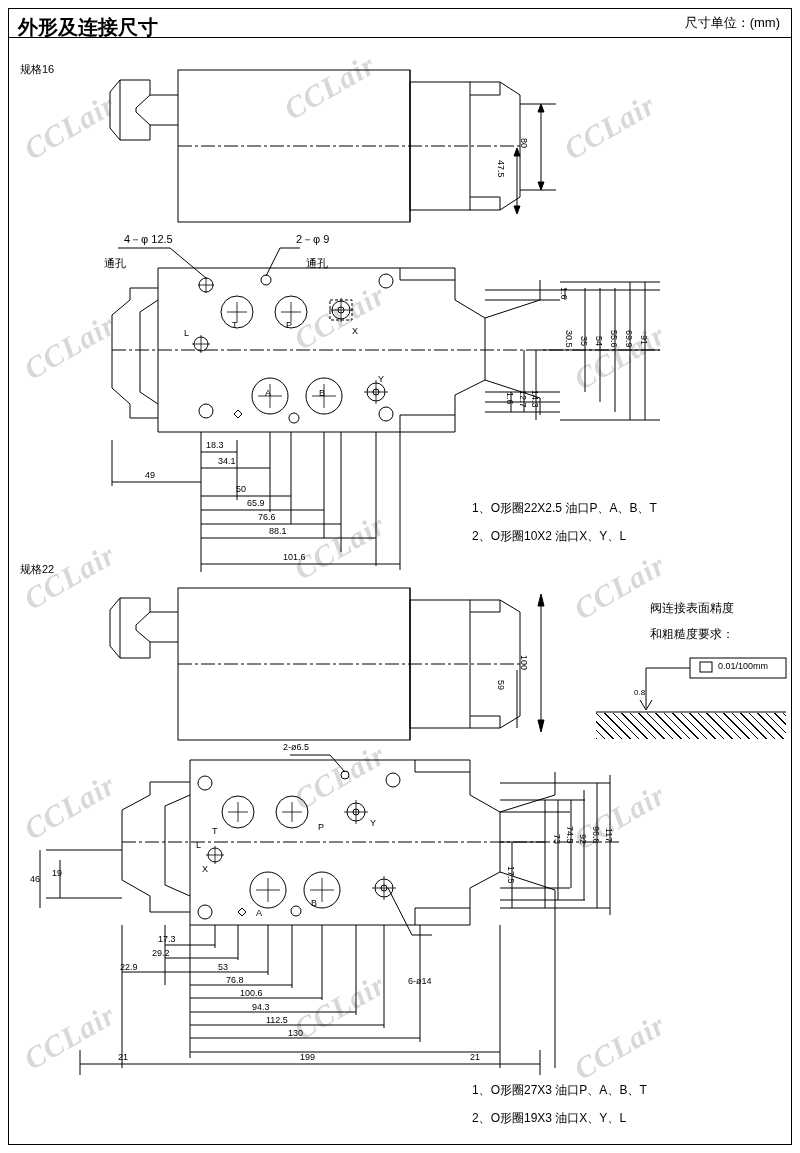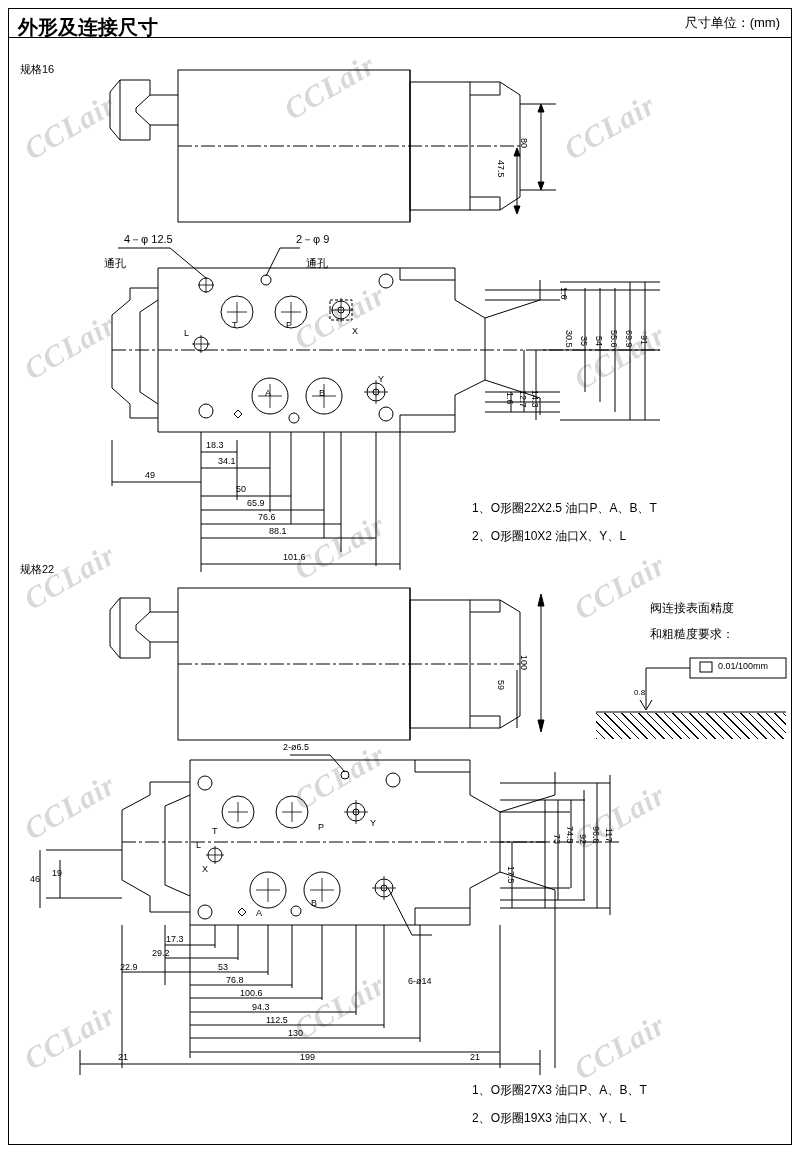--- a/index.html
+++ b/index.html
@@ -359,21 +359,21 @@
 
   <div class="lbl sm vtext" style="left:604px;top:828px;">117</div>
   <div class="lbl sm vtext" style="left:591px;top:826px;">96.8</div>
   <div class="lbl sm vtext" style="left:578px;top:834px;">92</div>
   <div class="lbl sm vtext" style="left:565px;top:826px;">74.5</div>
   <div class="lbl sm vtext" style="left:552px;top:834px;">73</div>
   <div class="lbl sm vtext" style="left:506px;top:866px;">17.5</div>
   <div class="lbl sm" style="left:30px;top:874px;">46</div>
   <div class="lbl sm" style="left:52px;top:868px;">19</div>
 
-  <div class="lbl sm" style="left:158px;top:934px;margin-left:8px;">17.3</div>
+  <div class="lbl sm" style="left:158px;top:934px;">17.3</div>
   <div class="lbl sm" style="left:152px;top:948px;">29.2</div>
   <div class="lbl sm" style="left:120px;top:962px;">22.9</div>
   <div class="lbl sm" style="left:218px;top:962px;">53</div>
   <div class="lbl sm" style="left:226px;top:975px;">76.8</div>
   <div class="lbl sm" style="left:240px;top:988px;">100.6</div>
   <div class="lbl sm" style="left:252px;top:1002px;">94.3</div>
   <div class="lbl sm" style="left:266px;top:1015px;">112.5</div>
   <div class="lbl sm" style="left:288px;top:1028px;">130</div>
   <div class="lbl sm" style="left:300px;top:1052px;">199</div>
   <div class="lbl sm" style="left:118px;top:1052px;">21</div>

